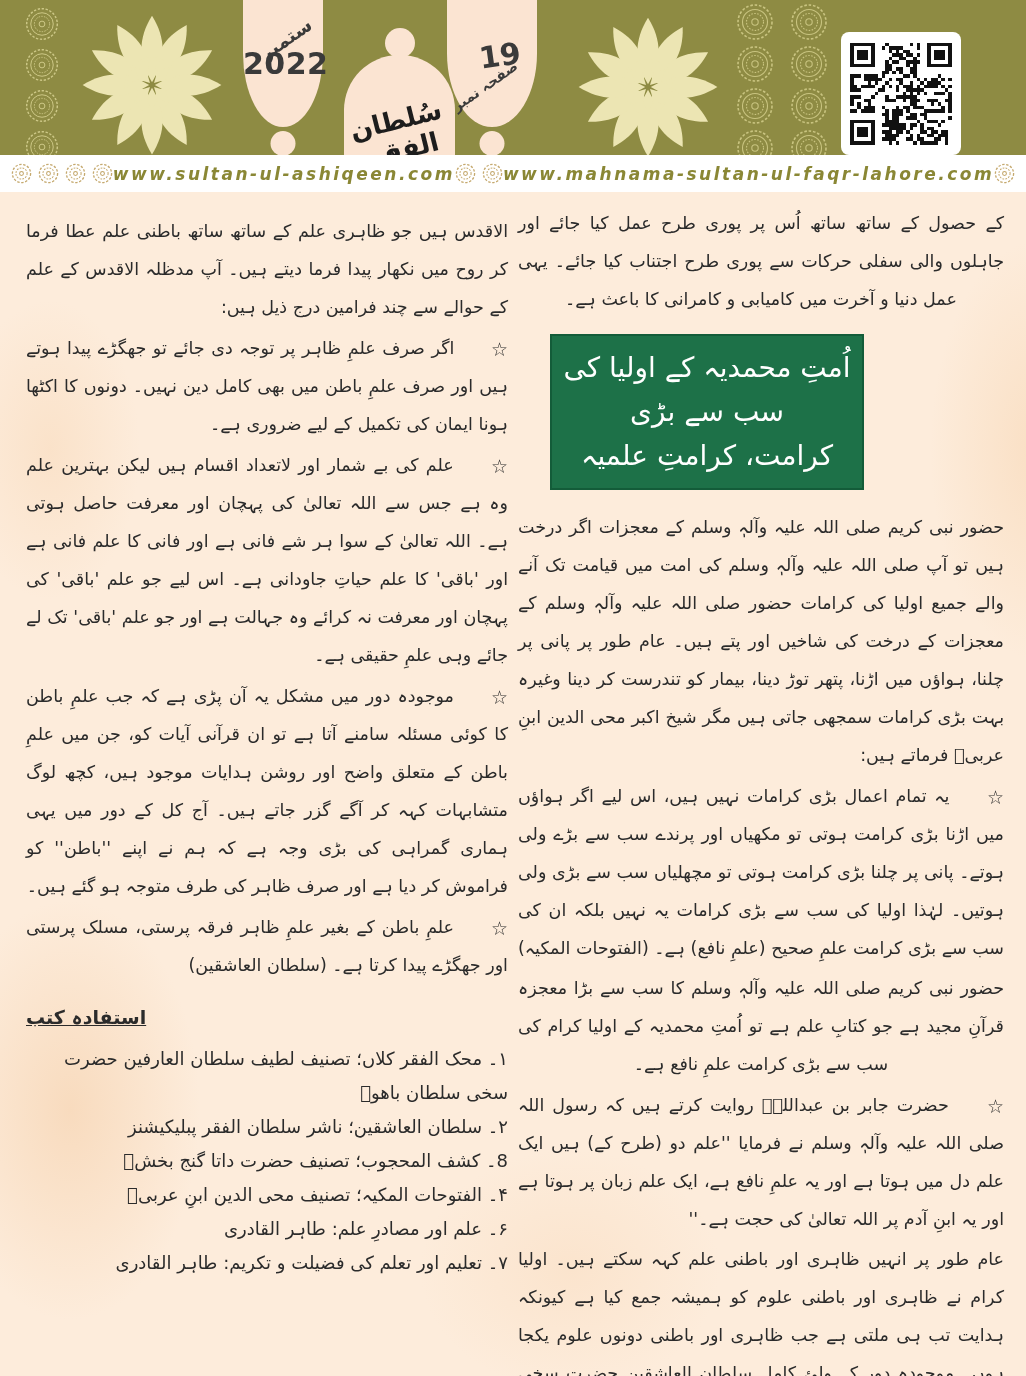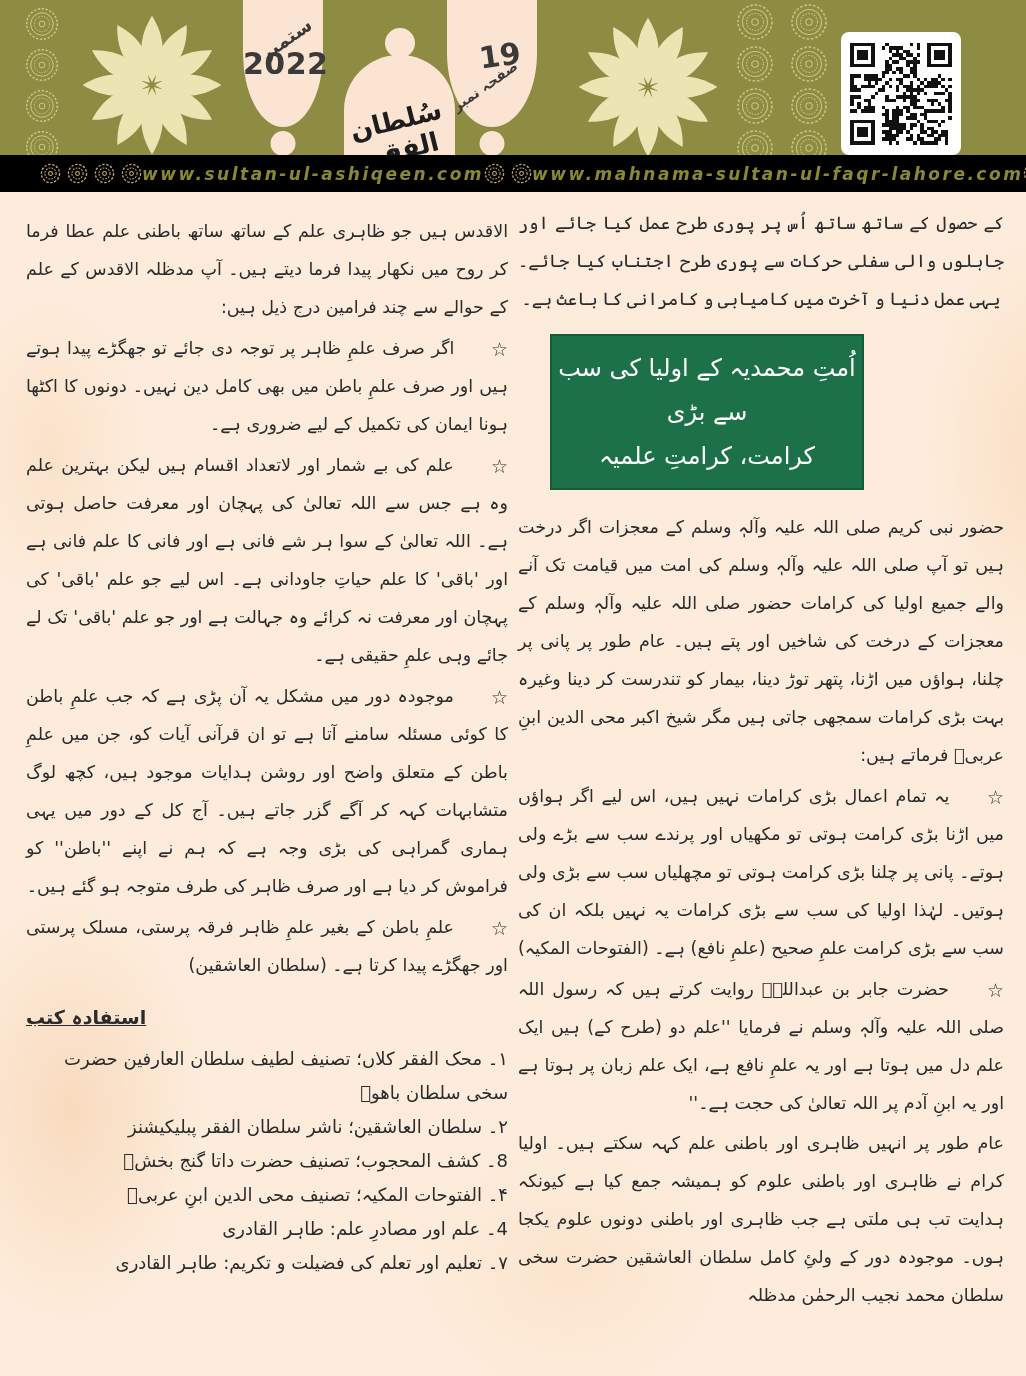--- a/index.html
+++ b/index.html
@@ -7,22 +7,22 @@
   .page{position:relative;width:1026px;height:1376px;background:#fdecdb;}
   
   .blotch{position:absolute;border-radius:50%;pointer-events:none;}
   .b1{left:-60px;top:900px;width:260px;height:420px;background:radial-gradient(closest-side,rgba(244,205,166,.55),rgba(244,205,166,0));}
   .b2{left:930px;top:240px;width:220px;height:420px;background:radial-gradient(closest-side,rgba(246,210,172,.5),rgba(246,210,172,0));}
   .b3{left:-40px;top:300px;width:180px;height:300px;background:radial-gradient(closest-side,rgba(247,214,180,.45),rgba(247,214,180,0));}
   .b4{left:420px;top:1150px;width:300px;height:240px;background:radial-gradient(closest-side,rgba(248,216,184,.4),rgba(248,216,184,0));}
 
   
   .header{position:absolute;left:0;top:0;width:1026px;height:155px;background:#8e8b43;}
-  .urlbar{position:absolute;left:0;top:155px;width:1026px;height:37px;background:#000000;
-    display:flex;align-items:center;justify-content:flex-start;padding:0 40px;box-sizing:border-box;}
+  .urlbar{position:absolute;left:0;top:155px;width:1026px;height:37px;background:#ffffff;
+    display:flex;align-items:center;justify-content:center;padding:0 40px;box-sizing:border-box;}
   .mnd{color:#cdc887;}
   .side-col{position:absolute;top:6px;display:flex;flex-direction:column;gap:5px;}
   .side-col svg{width:36px;height:36px;}
   .grid-mnd{position:absolute;left:735px;top:2px;display:grid;grid-template-columns:40px 40px;grid-gap:2px 14px;color:#c9c480;}
   .grid-mnd svg{width:40px;height:40px;}
   .rosette{position:absolute;color:#ece5b3;}
   .rosette svg{width:100%;height:100%;}
   .bell{position:absolute;top:0;background:#fbe4d2;border-radius:0 0 50% 50% / 0 0 58% 58%;}
   .bell .drop{position:absolute;left:50%;transform:translateX(-50%);top:131px;width:25px;height:25px;border-radius:50%;background:#fbe4d2;}
   .bell-date{left:243px;width:80px;height:127px;}
@@ -41,24 +41,24 @@
   .qr{width:100%;height:100%;}
   .orn-group{display:flex;gap:6px;color:#c5a96e;}
   .orn-group svg{width:21px;height:21px;}
   .url{font-size:17px;font-weight:bold;font-style:italic;letter-spacing:2.5px;color:#8a8735;white-space:nowrap;}
 
   
   .col{position:absolute;direction:rtl;color:#2b2b2b;text-align:justify;}
   .col-right{right:22px;top:204px;width:486px;font-size:17.5px;line-height:38px;}
   .col-left{left:26px;top:212px;width:482px;font-size:17.5px;line-height:38px;}
   .para{margin:0 0 2px 0;}
-  .center-last{text-align-last:center;font-family:Liberation Serif, serif;}
+  .center-last{text-align-last:center;}
   .star{display:inline-block;margin-left:30px;font-size:19px;transform:translateY(2px);}
   .greenbox{background:#1d7148;border:2px solid #135c39;color:#fff;text-align:center;
-    margin:16px 140px 18px 32px;padding:10px 6px;line-height:44px;font-size:24px;font-weight:500;}
+    margin:16px 140px 18px 32px;padding:10px 6px;line-height:44px;font-size:28px;font-weight:500;}
   .greenbox div{text-align:center;}
   .biblio-head{font-weight:bold;text-decoration:underline;font-size:19px;margin:14px 0 6px 0;text-align:left;}
   .biblio-item{font-size:18px;line-height:34px;text-align:right;}
 </style>
 </head>
 <body>
 
 <svg width="0" height="0" style="position:absolute">
   <defs>
     <symbol id="mandala" viewBox="-20 -20 40 40">
@@ -519,20 +519,23 @@
       <div>کرامت، کرامتِ علمیہ</div>
     </div>
 
     <div class="para">
       <span>حضور نبی کریم صلی اللہ علیہ وآلہٖ وسلم کے معجزات اگر درخت ہیں تو آپ صلی اللہ علیہ وآلہٖ وسلم کی امت میں قیامت تک آنے والے جمیع اولیا کی کرامات حضور صلی اللہ علیہ وآلہٖ وسلم کے معجزات کے درخت کی شاخیں اور پتے ہیں۔ عام طور پر پانی پر چلنا، ہواؤں میں اڑنا، پتھر توڑ دینا، بیمار کو تندرست کر دینا وغیرہ بہت بڑی کرامات سمجھی جاتی ہیں مگر شیخ اکبر محی الدین ابنِ عربیؒ فرماتے ہیں:</span>
     </div>
     <div class="para">
       <span class="star">☆</span>
       <span>یہ تمام اعمال بڑی کرامات نہیں ہیں، اس لیے اگر ہواؤں میں اڑنا بڑی کرامت ہوتی تو مکھیاں اور پرندے سب سے بڑے ولی ہوتے۔ پانی پر چلنا بڑی کرامت ہوتی تو مچھلیاں سب سے بڑی ولی ہوتیں۔ لہٰذا اولیا کی سب سے بڑی کرامات یہ نہیں بلکہ ان کی سب سے بڑی کرامت علمِ صحیح (علمِ نافع) ہے۔ (الفتوحات المکیہ)</span>
     </div>
+    <div class="para center-last">
+      <span>حضور نبی کریم صلی اللہ علیہ وآلہٖ وسلم کا سب سے بڑا معجزہ قرآنِ مجید ہے جو کتابِ علم ہے تو اُمتِ محمدیہ کے اولیا کرام کی سب سے بڑی کرامت علمِ نافع ہے۔</span>
+    </div>
     <div class="para">
       <span class="star">☆</span>
       <span>حضرت جابر بن عبداللہؓ روایت کرتے ہیں کہ رسول اللہ صلی اللہ علیہ وآلہٖ وسلم نے فرمایا ''علم دو (طرح کے) ہیں ایک علم دل میں ہوتا ہے اور یہ علمِ نافع ہے، ایک علم زبان پر ہوتا ہے اور یہ ابنِ آدم پر اللہ تعالیٰ کی حجت ہے۔''</span>
     </div>
     <div class="para">
       <span>عام طور پر انہیں ظاہری اور باطنی علم کہہ سکتے ہیں۔ اولیا کرام نے ظاہری اور باطنی علوم کو ہمیشہ جمع کیا ہے کیونکہ ہدایت تب ہی ملتی ہے جب ظاہری اور باطنی دونوں علوم یکجا ہوں۔ موجودہ دور کے ولئِ کامل سلطان العاشقین حضرت سخی سلطان محمد نجیب الرحمٰن مدظلہ</span>
     </div>
   </div>
 
   <div class="col col-left">
@@ -554,17 +557,17 @@
     <div class="para">
       <span class="star">☆</span>
       <span>علمِ باطن کے بغیر علمِ ظاہر فرقہ پرستی، مسلک پرستی اور جھگڑے پیدا کرتا ہے۔ (سلطان العاشقین)</span>
     </div>
 
     <div class="biblio-head">استفادہ کتب</div>
     <div class="biblio-item">۱۔ محک الفقر کلاں؛ تصنیف لطیف سلطان العارفین حضرت سخی سلطان باھوؒ</div>
     <div class="biblio-item">۲۔ سلطان العاشقین؛ ناشر سلطان الفقر پبلیکیشنز</div>
     <div class="biblio-item">8۔ کشف المحجوب؛ تصنیف حضرت داتا گنج بخشؒ</div>
     <div class="biblio-item">۴۔ الفتوحات المکیہ؛ تصنیف محی الدین ابنِ عربیؒ</div>
-    <div class="biblio-item">4۔ علم اور مصادرِ علم: طاہر القادری</div>
+    <div class="biblio-item">۶۔ علم اور مصادرِ علم: طاہر القادری</div>
     <div class="biblio-item">۷۔ تعلیم اور تعلم کی فضیلت و تکریم: طاہر القادری</div>
 
   </div>
 </div>
 
 </body></html>

